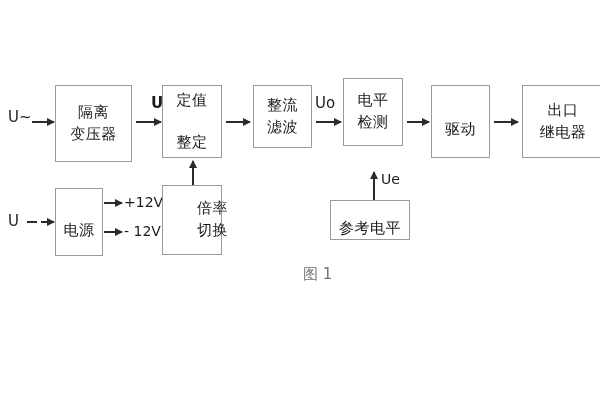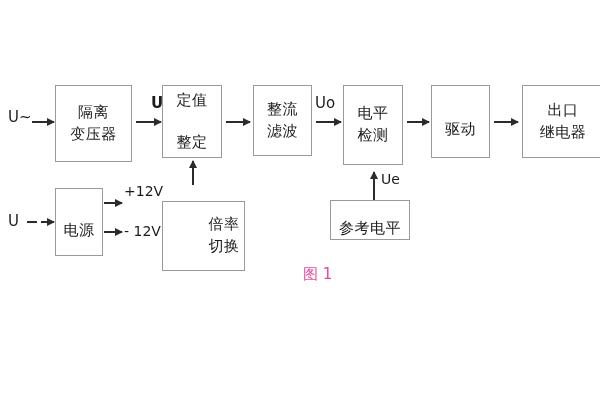--- a/index.html
+++ b/index.html
@@ -85,21 +85,21 @@
   
   .dash {
     position: absolute;
     height: 1.5px;
     background: #2b2b2b;
   }
 
   
   .caption {
     position: absolute;
-    color: #ec4899;
+    color: #737373;
     font-size: 15px;
     white-space: nowrap;
   }
 </style>
 </head>
 <body>
 
 <div id="canvas">
 
   <div class="label" style="left:8px; top:110px;">U~</div>
@@ -115,30 +115,30 @@
 
   <div class="harrow" style="left:136px; top:121px; width:25px;"></div>
 
   <div class="block" style="left:162px; top:85px; width:60px; height:73px;gap:20px;">
     <span class="line">定值</span>
     <span class="line">整定</span>
   </div>
 
   <div class="harrow" style="left:226px; top:121px; width:24px;"></div>
 
-  <div class="block" style="left:253px; top:85px; width:59px; height:71px;">
+  <div class="block" style="left:253px; top:85px; width:59px; height:63px;">
     <span class="line">整流</span>
     <span class="line">滤波</span>
   </div>
 
   <div class="label" style="left:315px; top:96px;">Uo</div>
 
   <div class="harrow" style="left:316px; top:121px; width:25px;"></div>
 
-  <div class="block" style="left:343px; top:85px; width:60px; height:80px;">
+  <div class="block" style="left:343px; top:78px; width:60px; height:68px;">
     <span class="line">电平</span>
     <span class="line">检测</span>
   </div>
 
   <div class="harrow" style="left:407px; top:121px; width:22px;"></div>
 
   <div class="block single" style="left:431px; top:85px; width:59px; height:73px;">
     <span class="line">驱动</span>
   </div>
 
@@ -153,26 +153,26 @@
 
   <div class="dash" style="left:27px; top:221px; width:10px;"></div>
 
   <div class="harrow" style="left:41px; top:221px; width:13px;"></div>
 
   <div class="block single" style="left:55px; top:188px; width:48px; height:68px;align-items:center;">
     <span class="line">电源</span>
   </div>
 
   <div class="harrow" style="left:104px; top:202px; width:18px;"></div>
-  <div class="label small" style="left:124px; top:184px;">+12V</div>
+  <div class="label small" style="left:124px; top:195px;">+12V</div>
 
   <div class="harrow" style="left:104px; top:231px; width:18px;"></div>
   <div class="label small" style="left:124px; top:224px;">- 12V</div>
 
-  <div class="block" style="left:162px; top:201px; width:83px; height:70px;padding-left:41px;">
+  <div class="block" style="left:162px; top:185px; width:60px; height:70px;padding-left:41px;">
     <span class="line">倍率</span>
     <span class="line">切换</span>
   </div>
 
   <div class="varrow" style="left:192px; top:161px; height:24px;"></div>
 
   <div class="block single" style="left:330px; top:200px; width:80px; height:40px;">
     <span class="line">参考电平</span>
   </div>
 

